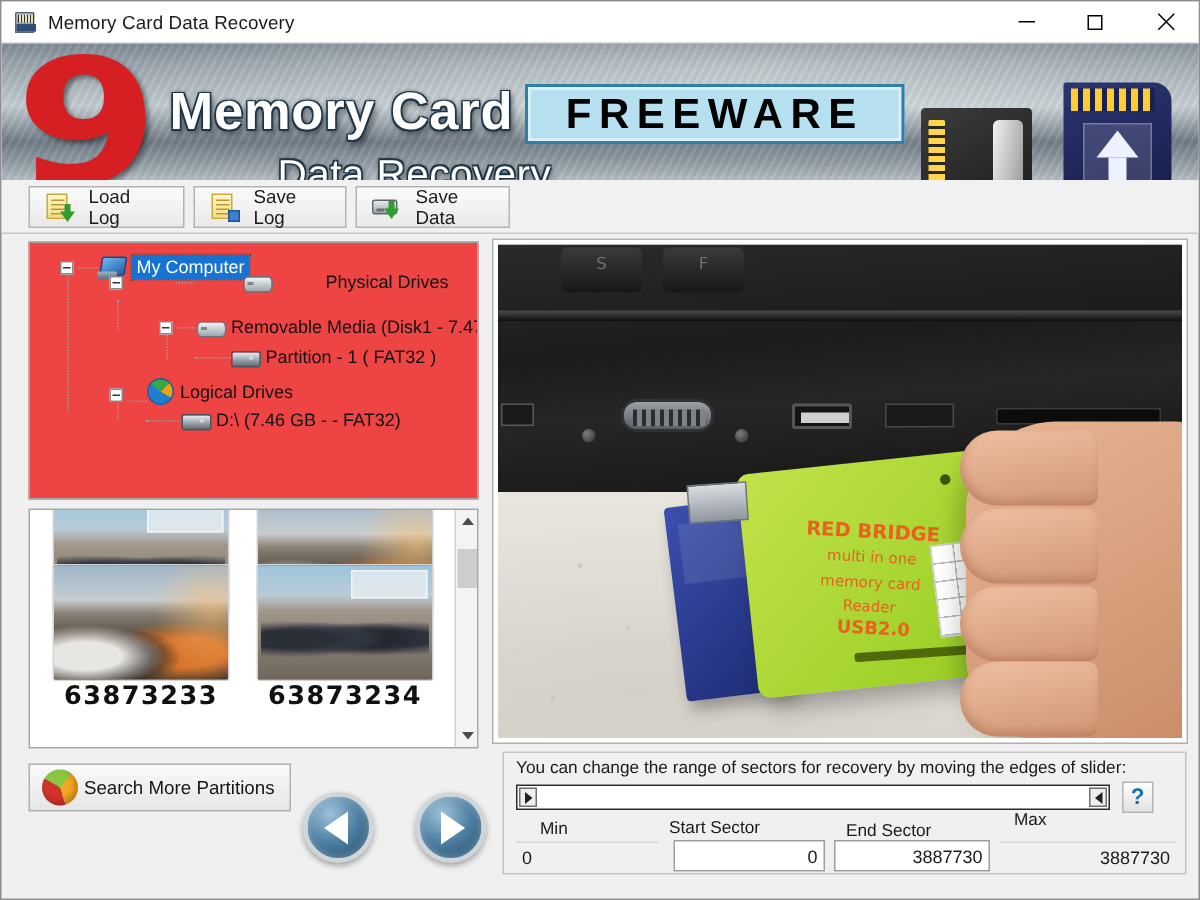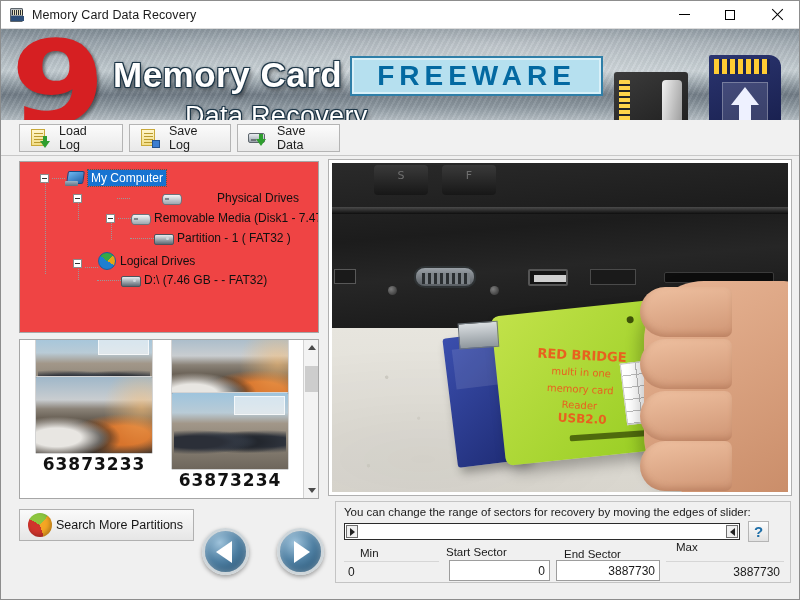--- a/index.html
+++ b/index.html
@@ -110,21 +110,21 @@
   }
   .freeware {
     position: absolute; left: 349px; top: 27px;
     width: 253px; height: 40px;
     background: #b6e0ef;
     border: 2px solid #2f7fa8;
     box-shadow: inset 0 0 0 2px #d9f0f8;
     display: flex; align-items: center; justify-content: center;
   }
   .freeware span {
-    font-size: 28px; font-weight: bold; color: #0369a1;
+    font-size: 28px; font-weight: bold; color: #000000;
     letter-spacing: 5px; font-family: "Liberation Sans", sans-serif;
   }
   
   .microsd {
     position: absolute; left: 613px; top: 43px;
     width: 74px; height: 62px;
     background: linear-gradient(150deg,#3c3c3c,#1d1d1d);
     border-radius: 3px 3px 3px 10px;
   }
   .microsd .pins {
@@ -645,21 +645,21 @@
     <div class="vline" style="left:91px; top:58px; height:20px;"></div>
     <div class="vline" style="left:58px; top:98px; height:20px;"></div>
 
     <div class="tnode" style="left:20px; top:6px;">
       <div class="expander"></div>
       <div class="dots"></div>
       <div class="ico-pc"></div>
       <div class="tlabel sel">My Computer</div>
     </div>
 
-    <div class="tnode" style="left:53px; top:26px;gap:32px;">
+    <div class="tnode" style="left:53px; top:16px;gap:32px;">
       <div class="expander"></div>
       <div class="dots"></div>
       <div class="ico-drive"></div>
       <div class="tlabel">Physical Drives</div>
     </div>
 
     <div class="tnode" style="left:86px; top:46px;">
       <div class="expander"></div>
       <div class="dots"></div>
       <div class="ico-drive"></div>
@@ -701,21 +701,21 @@
           </div>
         <div class="thumb-label">63873232</div>
       </div>
 
       <div class="thumb-cell" style="left:10px; top:36px;">
         <div class="thumb-img">
             <div class="photoA"></div>
           </div>
         <div class="thumb-label">63873233</div>
       </div>
-      <div class="thumb-cell" style="left:146px; top:52px;">
+      <div class="thumb-cell" style="left:146px; top:36px;">
         <div class="thumb-img">
             <div class="photoB"></div>
           </div>
         <div class="thumb-label">63873234</div>
       </div>
 
     </div>
     <div class="vscroll">
       <div class="vs-arrow vs-up">
           <div class="chev chev-up"></div>

